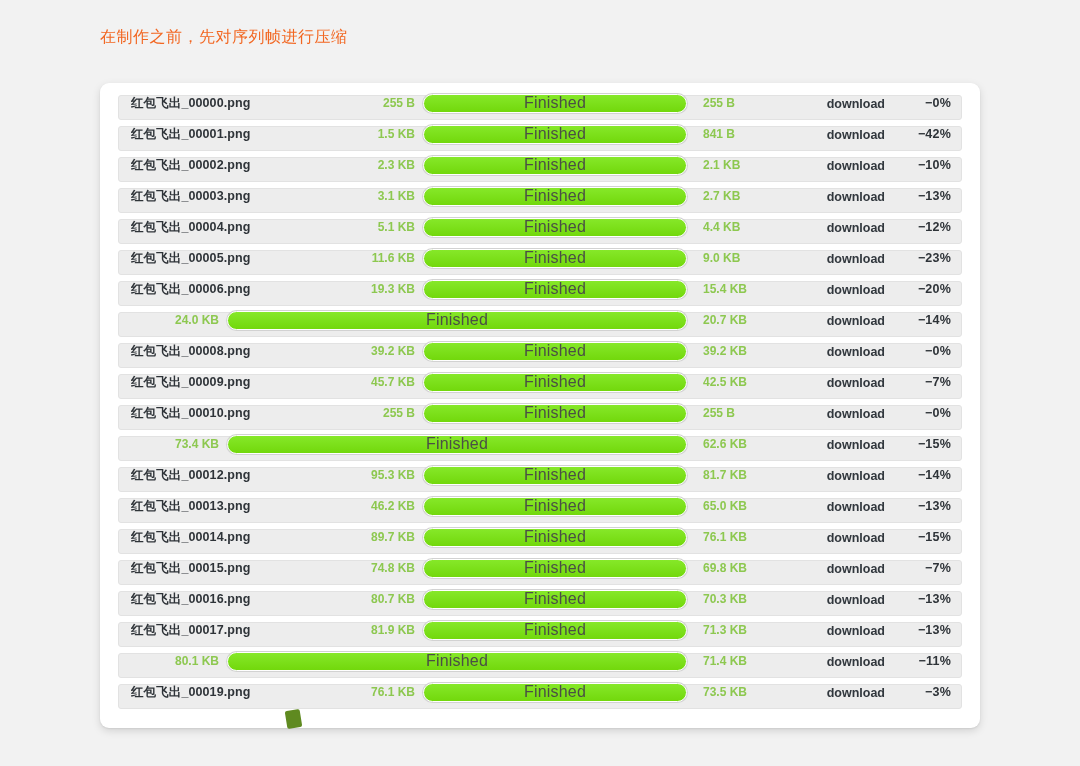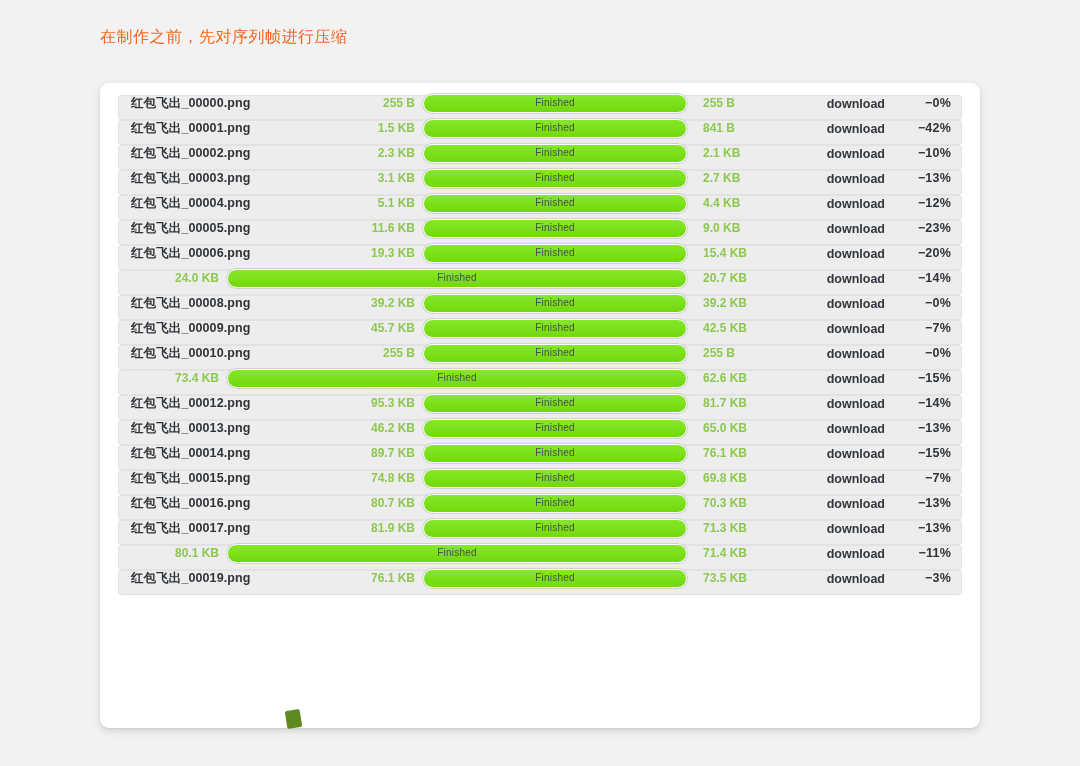--- a/index.html
+++ b/index.html
@@ -47,20 +47,21 @@
     top: 12px;
     padding: 0 18px;
     box-sizing: border-box;
   }
 
   
   .file-row {
     display: flex;
     align-items: center;
     height: 25px;
+    margin-bottom: 6px;
     background: #ededed;
     border: 1px solid #e2e2e2;
     border-radius: 3px;
     box-sizing: border-box;
     padding: 0 10px 9px 12px;
   }
 
   .cell-filename {
     width: 196px;
     flex: 0 0 196px;
@@ -98,21 +99,21 @@
     background-image: linear-gradient(to bottom, #86e829 0%, #72d80c 100%);
     border: 1px solid #ffffff;
     box-shadow: 0 0 0 1px #d2d2d2;
     display: flex;
     align-items: center;
     justify-content: center;
     box-sizing: border-box;
   }
 
   .progress-label {
-    font-size: 10px;
+    font-size: 16px;
     color: #4a4f45;
     letter-spacing: 0.2px;
     line-height: 1;
   }
 
   .cell-newsize {
     width: 92px;
     flex: 0 0 92px;
     text-align: left;
     font-size: 12px;

